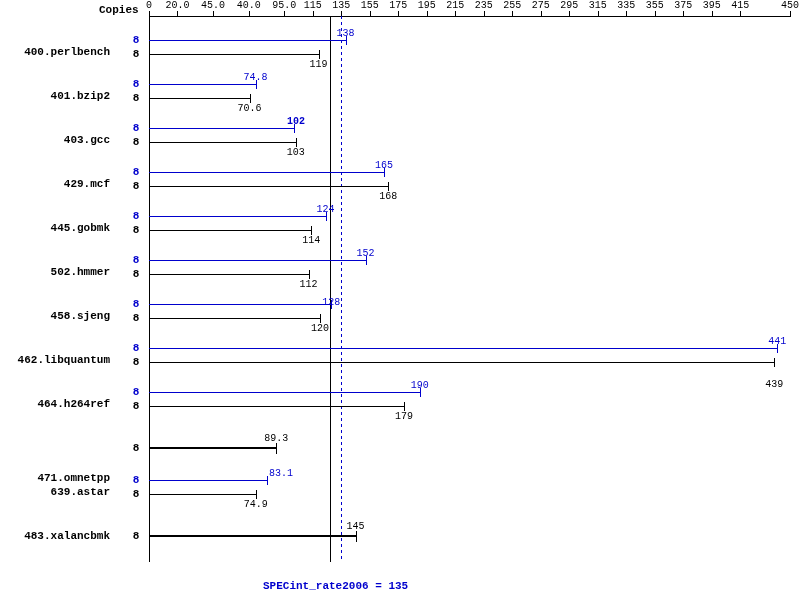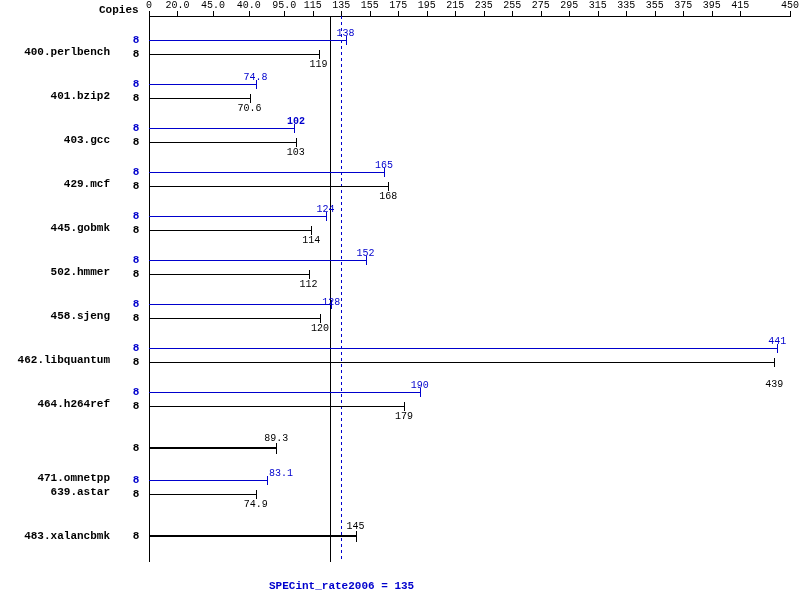--- a/index.html
+++ b/index.html
@@ -338,14 +338,14 @@
     <div class="cap peak" style="left:267.3713333333333px; top:476px;"></div>
     <div class="val-label peak" style="left:281px; top:479px;">83.1</div>
     <div class="bar base" style="left:149px; top:494px; width:106.69088888888888px;"></div>
     <div class="cap" style="left:255.69088888888888px; top:490px;"></div>
     <div class="val-label below" style="left:255.69088888888888px; top:498px;">74.9</div>
     <div class="bench-label" style="left:0px; top:536px;">483.xalancbmk</div>
     <div class="copies-cell" style="left:128px; top:536px; color:#000;">8</div>
     <div class="bar base thick" style="left:149px; top:535px; width:206.54444444444448px;"></div>
     <div class="cap" style="left:355.5444444444445px; top:531px; height:11px; width:1px;"></div>
     <div class="val-label" style="left:355.5444444444445px; top:532px;">145</div>
-    <div class="footer-peak" style="left:269px; top:580px;">SPECint_rate2006 = 135</div>
+    <div class="footer-peak" style="left:263px; top:580px;">SPECint_rate2006 = 135</div>
   </div>
 
 </body></html>

